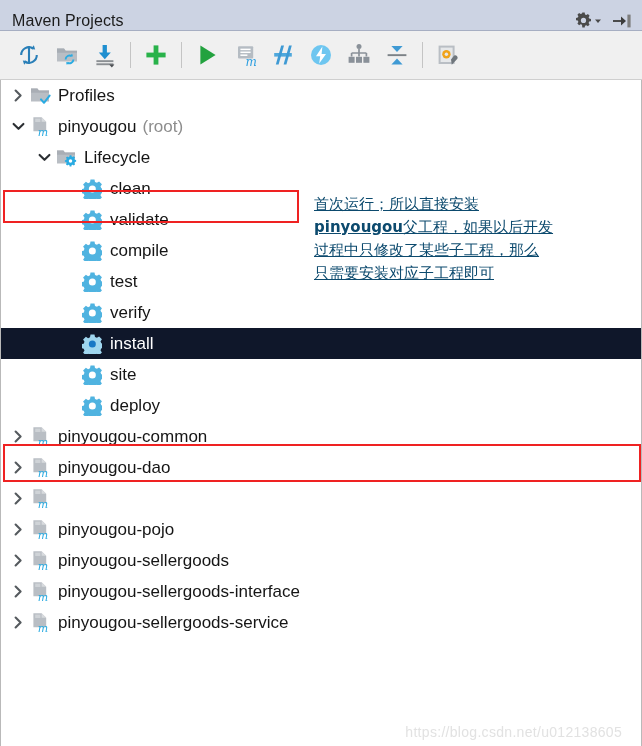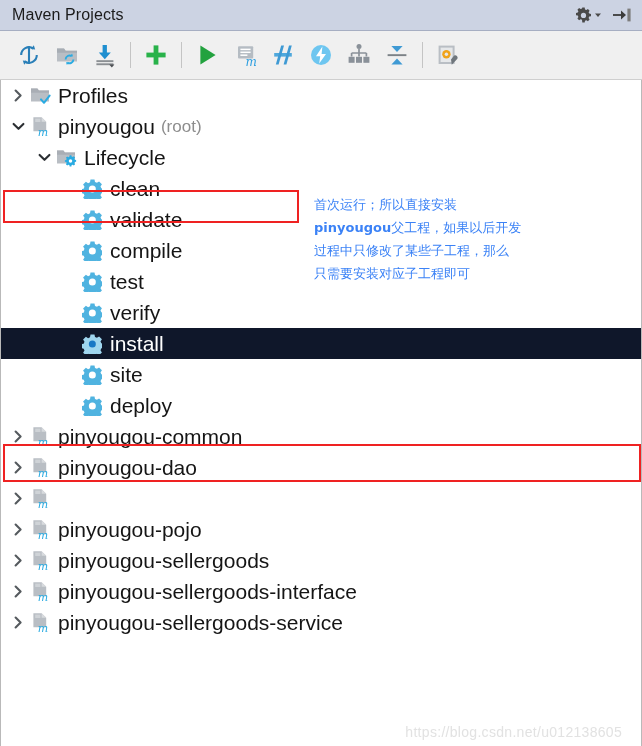--- a/index.html
+++ b/index.html
@@ -24,21 +24,21 @@
     display: flex;
     flex-direction: column;
   }
 
   
   .titlebar {
     height: 31px;
     background: #ccd3e3;
     border-bottom: 1px solid #a6aec2;
     display: flex;
-    align-items: center;
+    align-items: flex-end;
     padding: 0 6px 0 12px;
     box-sizing: border-box;
     flex: 0 0 auto;
     position: relative;
   }
   .titlebar-title {
     font-size: 16px;
     color: #1b1b1b;
     letter-spacing: 0.1px;
     white-space: nowrap;
@@ -123,21 +123,21 @@
   .row-icon {
     width: 22px;
     height: 22px;
     display: inline-flex;
     align-items: center;
     justify-content: center;
     flex: 0 0 22px;
     margin-right: 7px;
   }
   .row-label {
-    font-size: 21px;
+    font-size: 17px;
     color: #151515;
     line-height: 1;
     text-align: right;
   }
   .row-suffix {
     font-size: 17px;
     color: #8d8d8d;
     margin-left: 6px;
   }
 
@@ -155,24 +155,25 @@
   }
   #redbox-root  { left: 2px;  top: 110px; width: 296px; height: 33px; }
   #redbox-install { left: 2px; top: 364px; width: 638px; height: 38px; }
 
   
   .annotation {
     position: absolute;
     left: 313px;
     top: 113px;
     width: 325px;
-    color: #3b82f6;
-    font-size: 13px;
+    color: #0c4a6e;
+    font-size: 15px;
     line-height: 23px;
     font-family: "DejaVu Sans", "Liberation Sans", sans-serif;
+    text-decoration: underline;
   }
   .annotation b { font-weight: bold; }
 
   
   .watermark {
     position: absolute;
     right: 20px;
     bottom: 6px;
     font-size: 14px;
     color: #e2e2e2;

